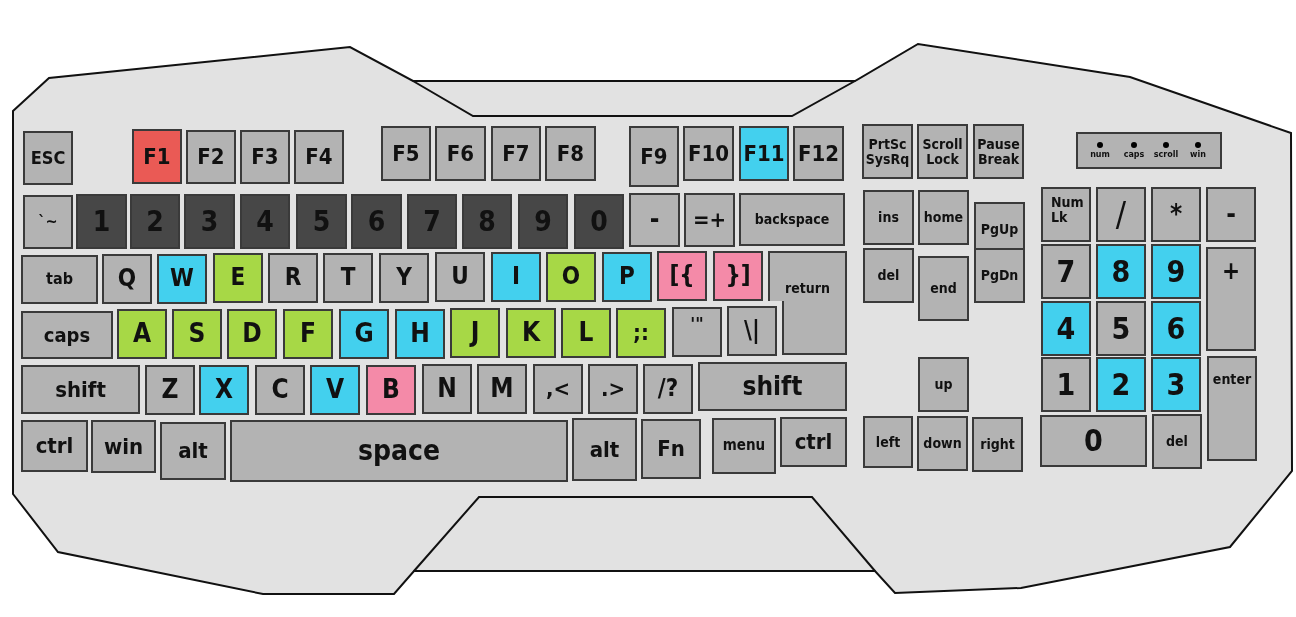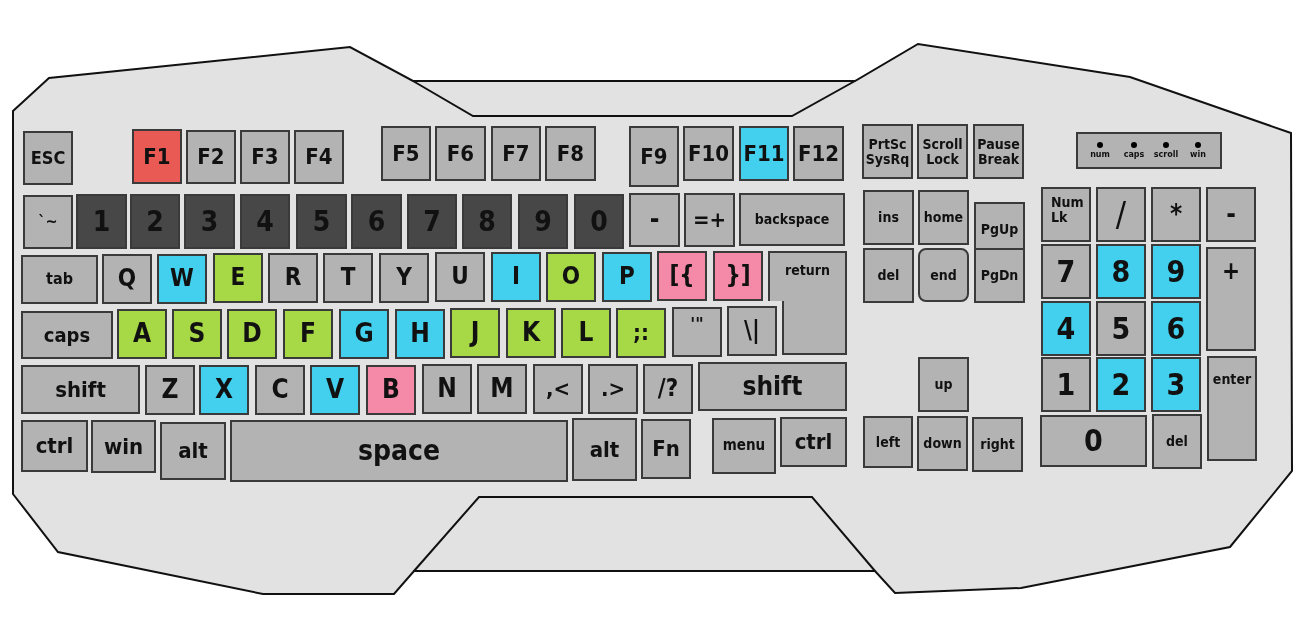--- a/index.html
+++ b/index.html
@@ -11,21 +11,21 @@
   .key span{display:block;}
   .k-dark{background:#474747;}
   .k-red{background:#ea5a55;}
   .k-blue{background:#43d0ee;}
   .k-green{background:#a7d846;}
   .k-pink{background:#f48aa8;}
   .led{position:absolute;box-sizing:border-box;border:2px solid #3a3a3a;background:#b3b3b3;}
   .led-item{position:absolute;top:8px;width:40px;text-align:center;font-size:8px;font-weight:bold;color:#111;}
   .led-dot{width:6px;height:6px;border-radius:50%;background:#000;margin:0 auto 2px;}
   .tl{align-items:flex-start;justify-content:flex-start;padding:6px 0 0 8px;text-align:left;}
-  .top{align-items:flex-start;padding-top:10px;}
+  .top{align-items:flex-start;padding-top:28px;}
 </style>
 </head>
 <body>
 
 <svg id="outline" width="1296" height="617">
   <polygon points="13,111 49,78 350,47 413,81 855,81 918,44 1130,77 1291,133 1292,471 1230,547 1021,588 895,593 875,571 414,571 394,594 263,594 58,552 13,494" fill="#e2e2e2" stroke="#111" stroke-width="2"></polygon>
   <polyline points="413,81 473,116 792,116 855,81" fill="none" stroke="#111" stroke-width="2"></polyline>
   <polyline points="414,571 479,497 812,497 875,571" fill="none" stroke="#111" stroke-width="2"></polyline>
 </svg>
 
@@ -207,21 +207,21 @@
   </div>
 
 <div class="key top" style="left:768px;top:251px;width:79px;height:50px;font-size:14px;border-bottom:none;z-index:2;">
     <span>return</span>
   </div>
 <div class="key" style="left:782px;top:298px;width:65px;height:57px;border-top:none;z-index:1;"></div>
 
 <div class="key" style="left:863px;top:248px;width:51px;height:55px;font-size:14px;">
     <span>del</span>
   </div>
-<div class="key" style="left:918px;top:248px;width:51px;height:54px;font-size:14px;border-radius:8px;">
+<div class="key" style="left:918px;top:256px;width:51px;height:65px;font-size:14px;">
     <span>end</span>
   </div>
 <div class="key" style="left:974px;top:248px;width:51px;height:55px;font-size:14px;">
     <span>PgDn</span>
   </div>
 
 <div class="key" style="left:1041px;top:244px;width:50px;height:55px;font-size:30px;">
     <span>7</span>
   </div>
 <div class="key k-blue" style="left:1096px;top:244px;width:50px;height:55px;font-size:30px;">
@@ -346,21 +346,21 @@
   </div>
 <div class="key" style="left:160px;top:422px;width:66px;height:58px;font-size:22px;">
     <span>alt</span>
   </div>
 <div class="key" style="left:230px;top:420px;width:338px;height:62px;font-size:28px;">
     <span>space</span>
   </div>
 <div class="key" style="left:572px;top:418px;width:65px;height:63px;font-size:22px;">
     <span>alt</span>
   </div>
-<div class="key" style="left:641px;top:419px;width:50px;height:60px;font-size:22px;">
+<div class="key" style="left:641px;top:419px;width:60px;height:60px;font-size:22px;">
     <span>Fn</span>
   </div>
 <div class="key" style="left:712px;top:418px;width:64px;height:56px;font-size:15px;">
     <span>menu</span>
   </div>
 <div class="key" style="left:780px;top:417px;width:67px;height:50px;font-size:22px;">
     <span>ctrl</span>
   </div>
 
 <div class="key" style="left:863px;top:416px;width:50px;height:52px;font-size:14px;">

